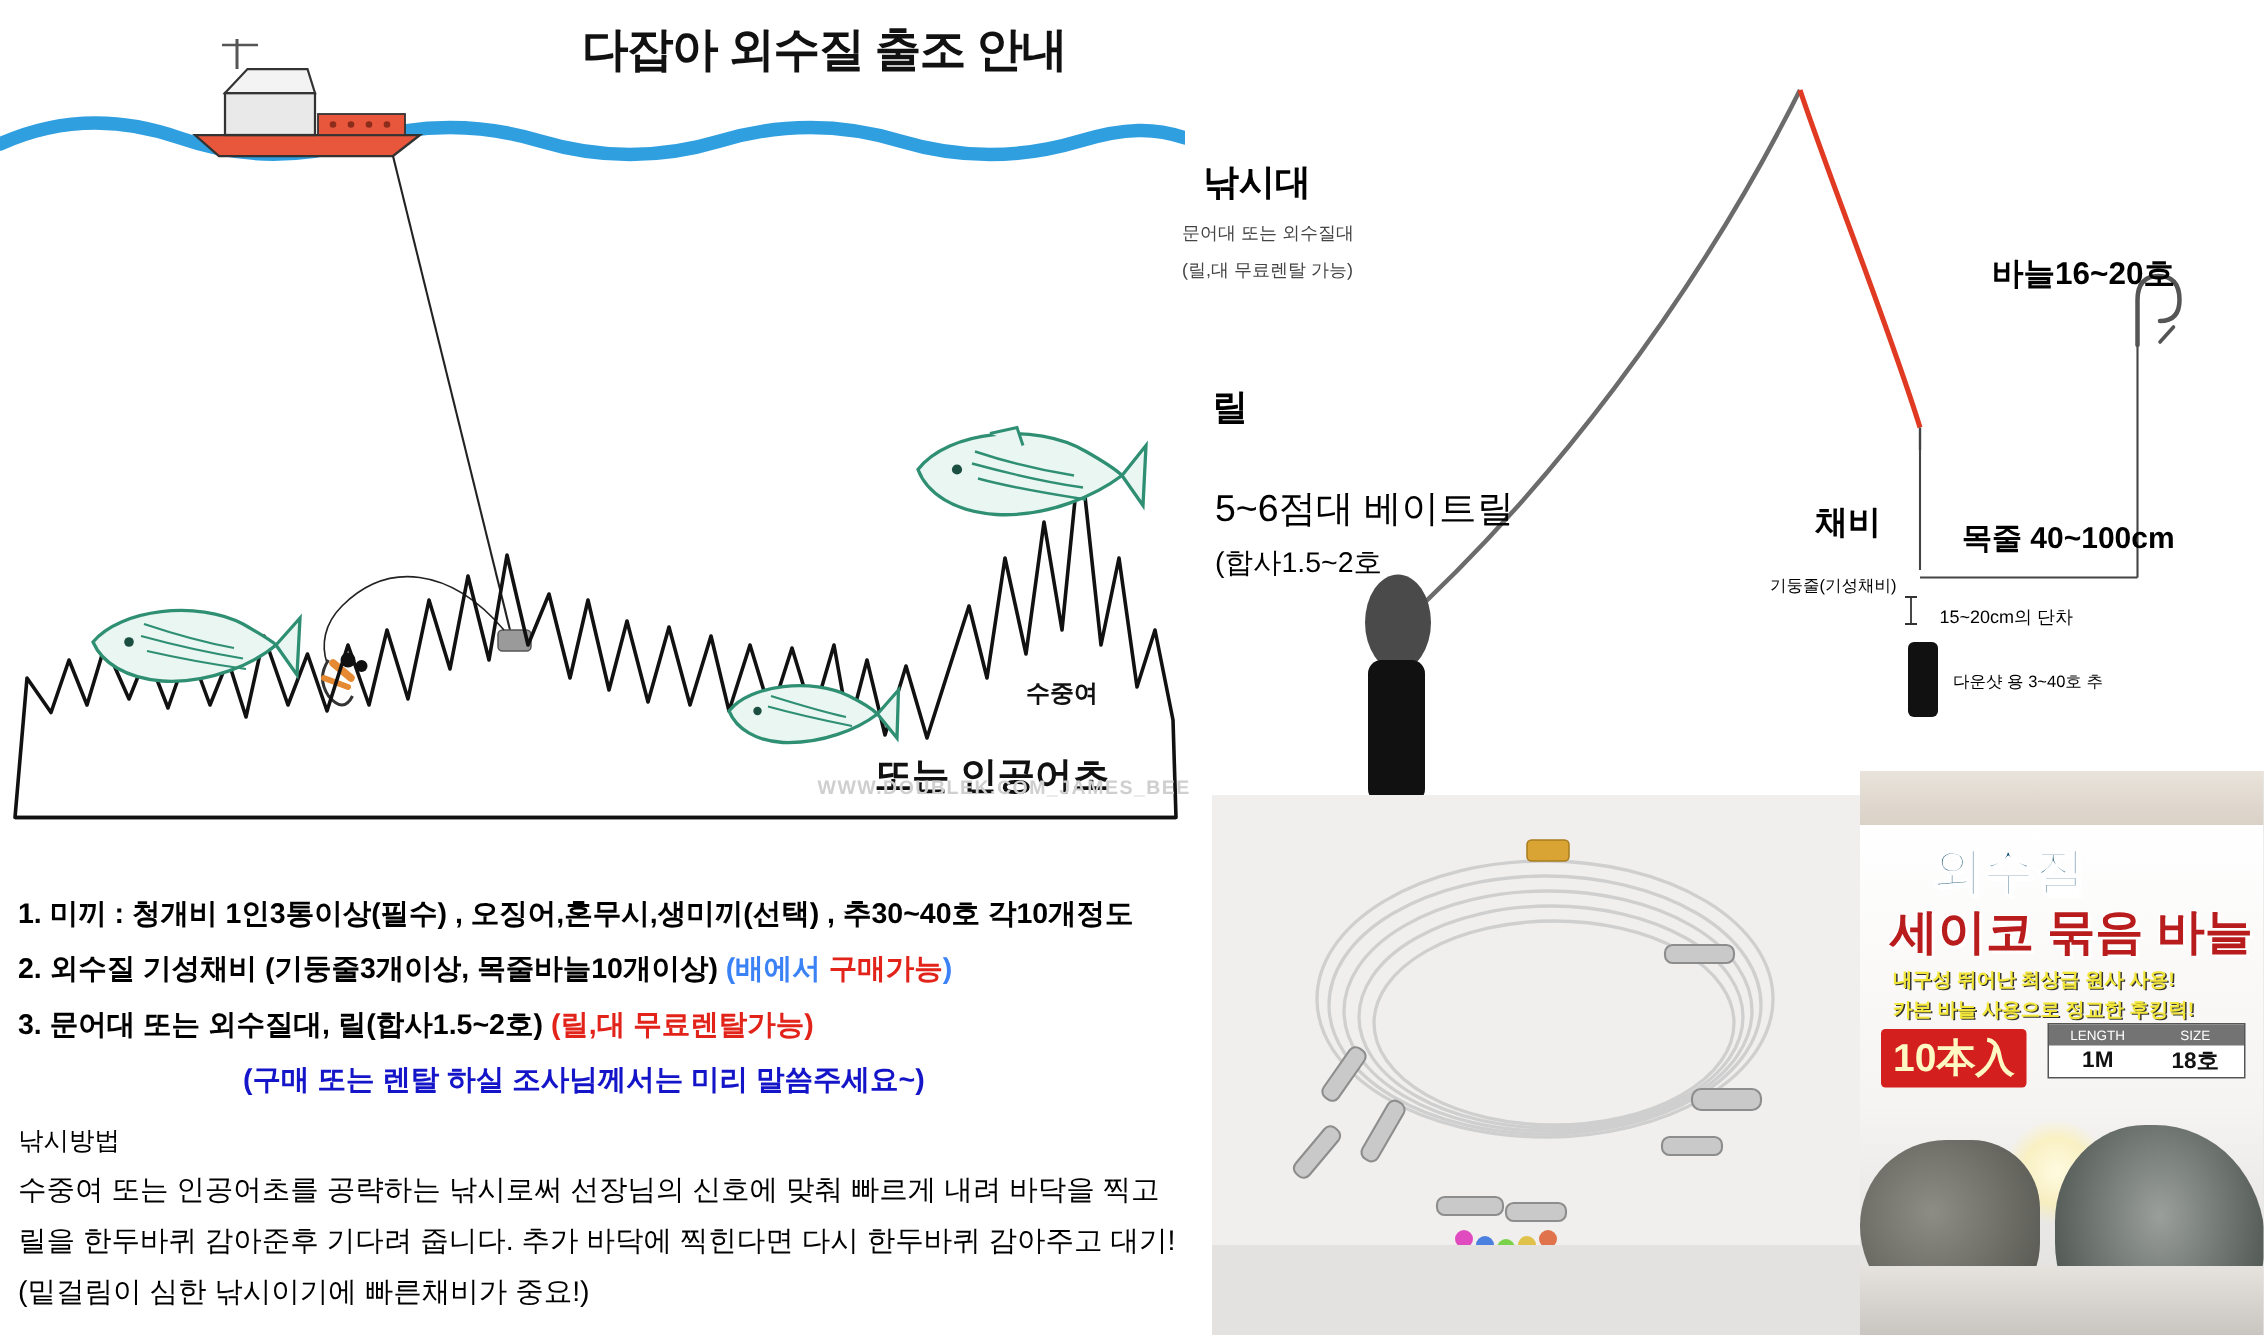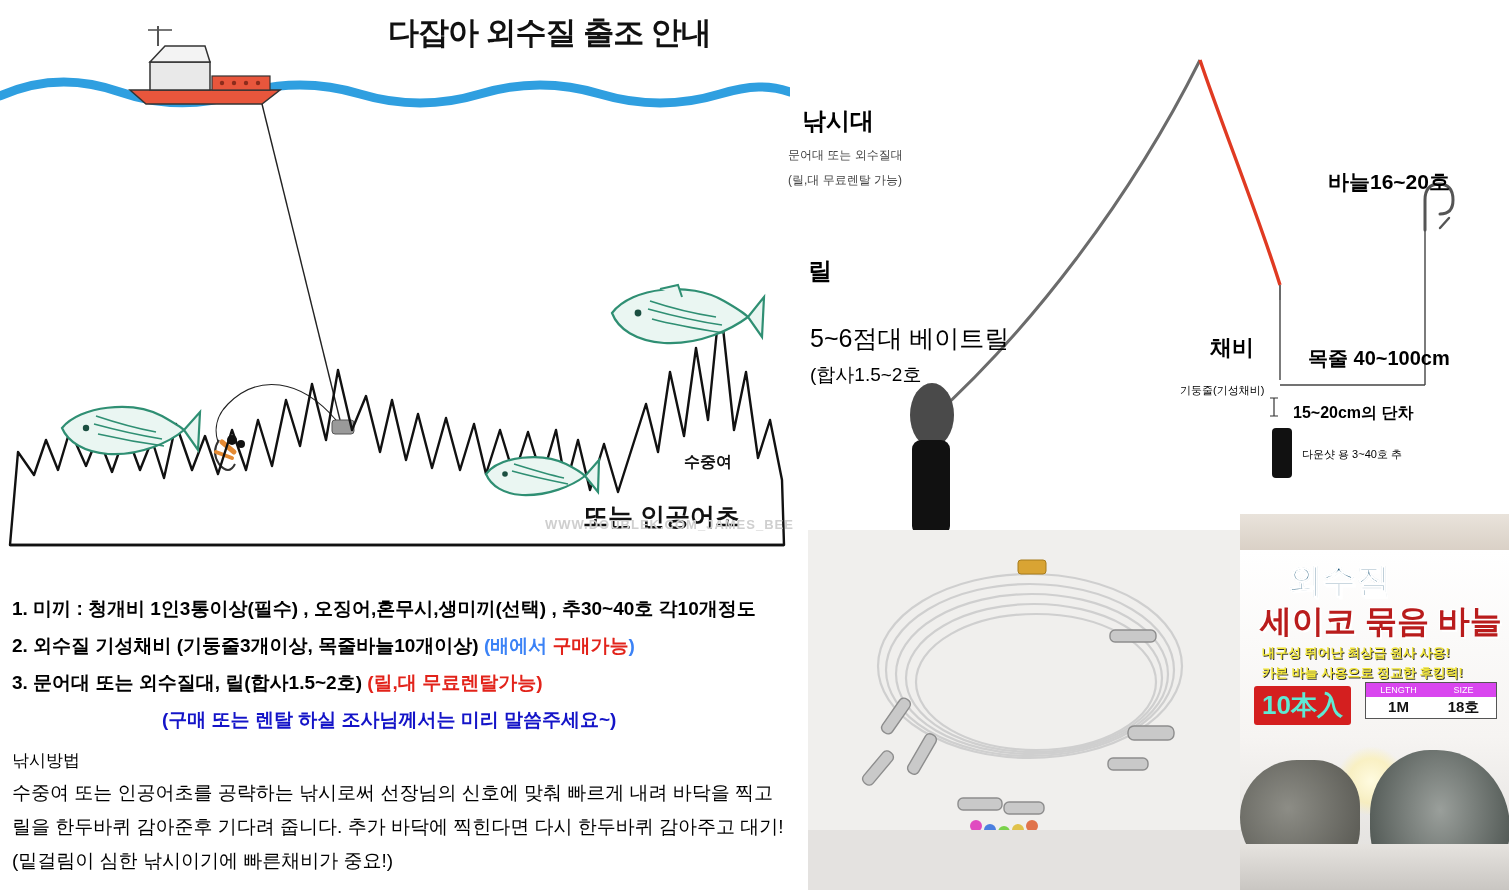--- a/index.html
+++ b/index.html
@@ -33,21 +33,21 @@
   #tk-rod{left:22px;top:105px;font-size:24px;font-weight:bold;}
   #tk-rod-sub1{left:8px;top:147px;font-size:12px;color:#444;}
   #tk-rod-sub2{left:8px;top:172px;font-size:12px;color:#444;}
   #tk-reel{left:28px;top:255px;font-size:24px;font-weight:bold;}
   #tk-reel-sub1{left:30px;top:322px;font-size:25px;}
   #tk-reel-sub2{left:30px;top:362px;font-size:19px;}
   #tk-hook{left:548px;top:168px;font-size:21px;font-weight:bold;}
   #tk-chaebi{left:430px;top:333px;font-size:22px;font-weight:bold;}
   #tk-chaebi-sub{left:400px;top:383px;font-size:11px;}
   #tk-mokjul{left:528px;top:345px;font-size:20px;font-weight:bold;}
-  #tk-danchae{left:513px;top:403px;font-size:16px;font-weight:bold;}
+  #tk-danchae{left:513px;top:403px;font-size:12px;}
   #tk-sinker{left:522px;top:447px;font-size:11px;}
 
   
   #textblock{left:12px;top:596px;width:800px;}
   .line{font-size:19px;font-weight:bold;color:#000;margin-bottom:11px;white-space:nowrap;}
   .red{color:#e2231a;}
   .blue{color:#3b82f6;}
   #note-line{font-size:19px;font-weight:bold;color:#1414c8;margin-left:150px;margin-bottom:16px;white-space:nowrap;}
   #method-title{font-size:17px;color:#000;margin-bottom:8px;}
   .method-line{font-size:19px;color:#000;margin-bottom:8px;white-space:nowrap;}
@@ -57,23 +57,23 @@
   #photo-rig .shadow{position:absolute;left:0;top:300px;width:432px;height:60px;background:#e4e2e0;}
 
   
   #photo-pack{left:1240px;top:514px;width:269px;height:376px;overflow:hidden;background:#cfcfd3;}
   #pack-top{position:absolute;left:0;top:0;width:269px;height:40px;background:linear-gradient(180deg,#e9e3db,#d8cfc4);}
   #pack-body{position:absolute;left:0;top:36px;width:269px;height:340px;background:linear-gradient(180deg,#ffffff 0%,#f6f4f2 55%,#dedcd9 100%);}
   #pack-title1{position:absolute;left:48px;top:44px;font-size:34px;font-weight:bold;color:#0c4a6e;-webkit-text-stroke:1px #ffffff;text-shadow:2px 2px 0 #fff,-1px -1px 0 #fff;}
   #pack-title2{position:absolute;left:20px;top:86px;font-size:32px;font-weight:bold;color:#b91c1c;text-shadow:2px 2px 0 #fff,-1px -1px 0 #fff;}
   #pack-sub1{position:absolute;left:22px;top:130px;font-size:13px;font-weight:bold;color:#f2e63a;text-shadow:1px 1px 0 #333;}
   #pack-sub2{position:absolute;left:22px;top:150px;font-size:13px;font-weight:bold;color:#f2e63a;text-shadow:1px 1px 0 #333;}
-  #pack-count{position:absolute;left:14px;top:172px;background:#d41f1f;color:#5eead4;font-size:26px;font-weight:bold;padding:2px 8px;border-radius:3px;}
+  #pack-count{position:absolute;left:14px;top:172px;background:#d41f1f;color:#fef9c3;font-size:26px;font-weight:bold;padding:2px 8px;border-radius:3px;}
   #pack-spec{position:absolute;left:125px;top:168px;width:130px;border:1px solid #555;background:#ffffff;}
-  #pack-spec .hdr{display:flex;background:#d946ef;color:#fff;font-size:9px;}
+  #pack-spec .hdr{display:flex;background:#737373;color:#fff;font-size:9px;}
   #pack-spec .hdr span{flex:1;text-align:center;padding:2px 0;}
   #pack-spec .vals{display:flex;font-size:15px;font-weight:bold;color:#111;}
   #pack-spec .vals span{flex:1;text-align:center;padding:1px 0;}
   #pack-fishA{position:absolute;left:0px;top:210px;width:120px;height:120px;background:radial-gradient(ellipse at 40% 40%,#8d8d86,#4e4e48);border-radius:50% 40% 45% 55%;}
   #pack-fishB{position:absolute;left:130px;top:200px;width:140px;height:150px;background:radial-gradient(ellipse at 50% 40%,#9a9f9b,#3c4440);border-radius:45% 55% 50% 50%;}
   #pack-glow{position:absolute;left:96px;top:196px;width:70px;height:70px;background:radial-gradient(circle,#fffbe0 0%,rgba(255,240,160,.55) 45%,rgba(255,240,160,0) 70%);border-radius:50%;}
   #pack-bottom{position:absolute;left:0;top:330px;width:269px;height:46px;background:linear-gradient(180deg,#e6e3df,#c9c6c2);}
 </style>
 </head>
 <body>

